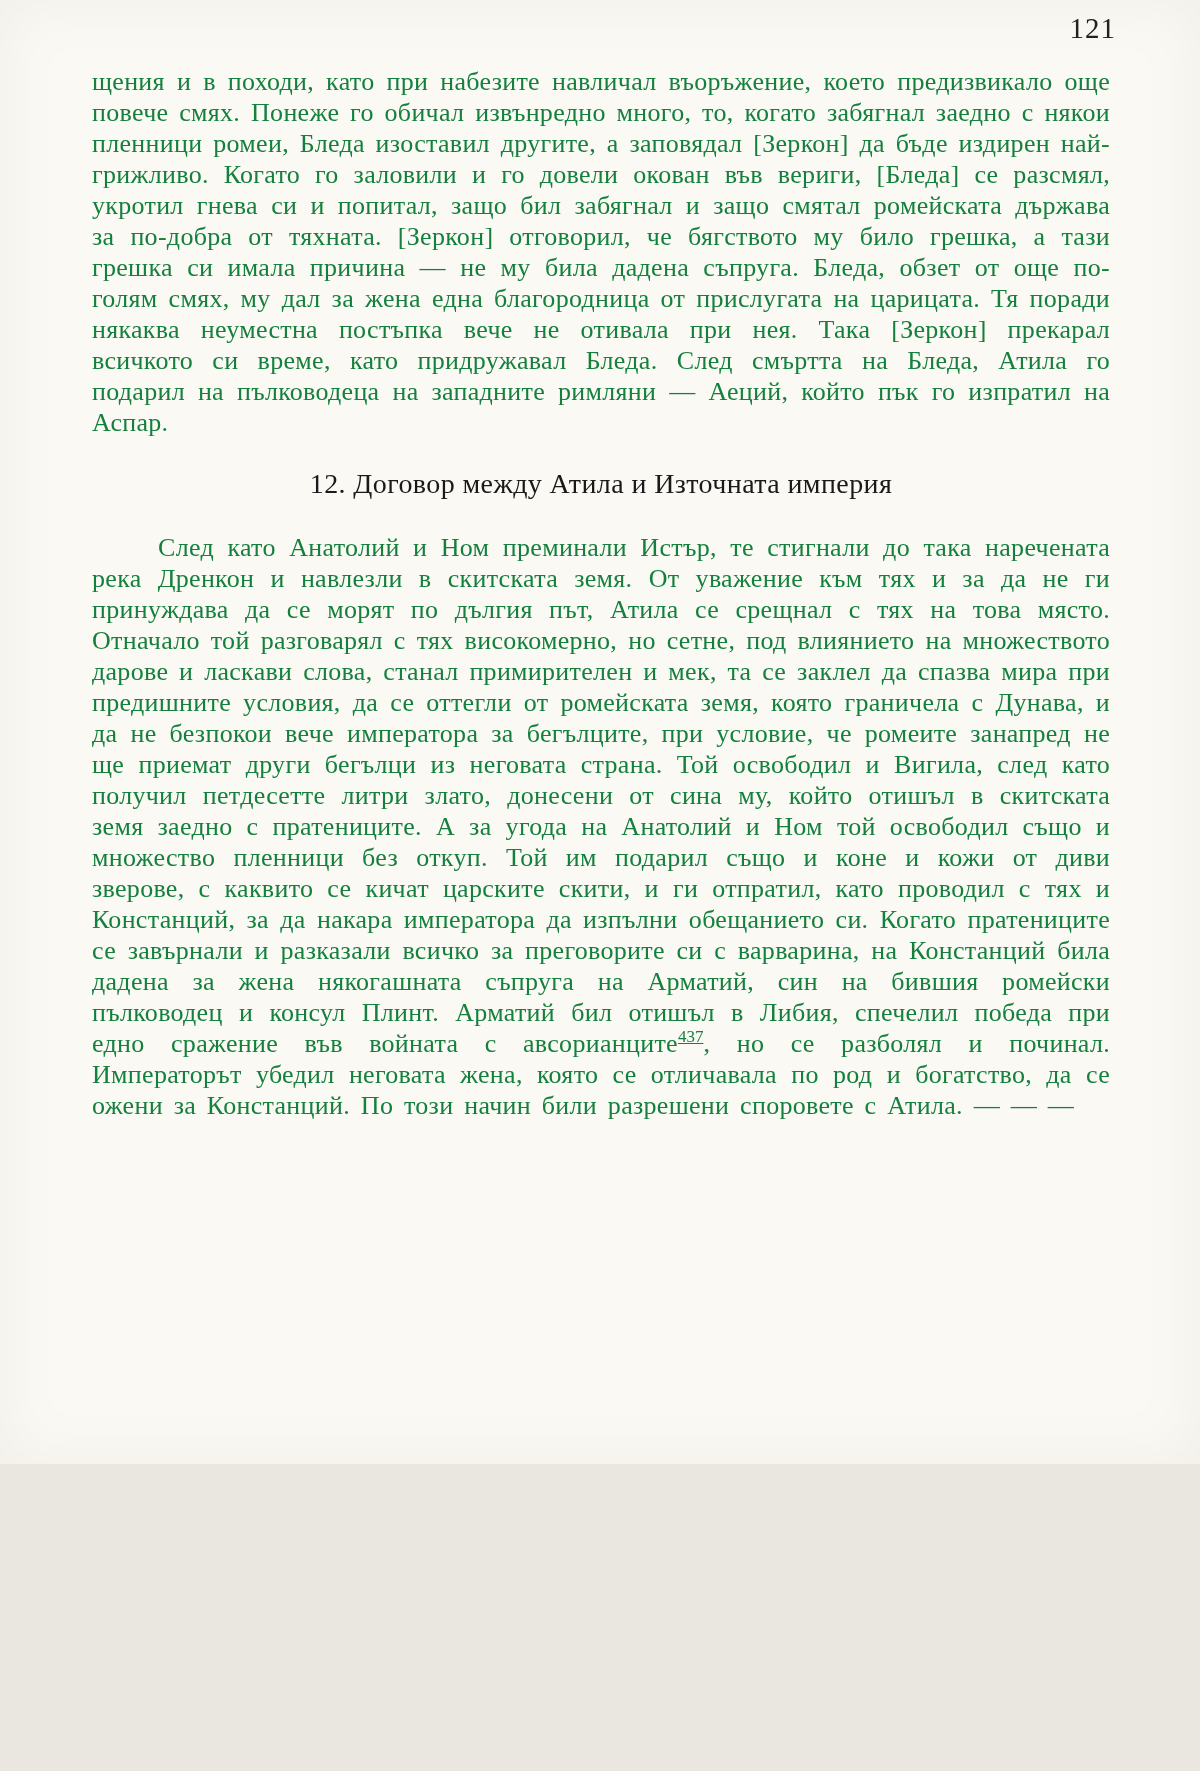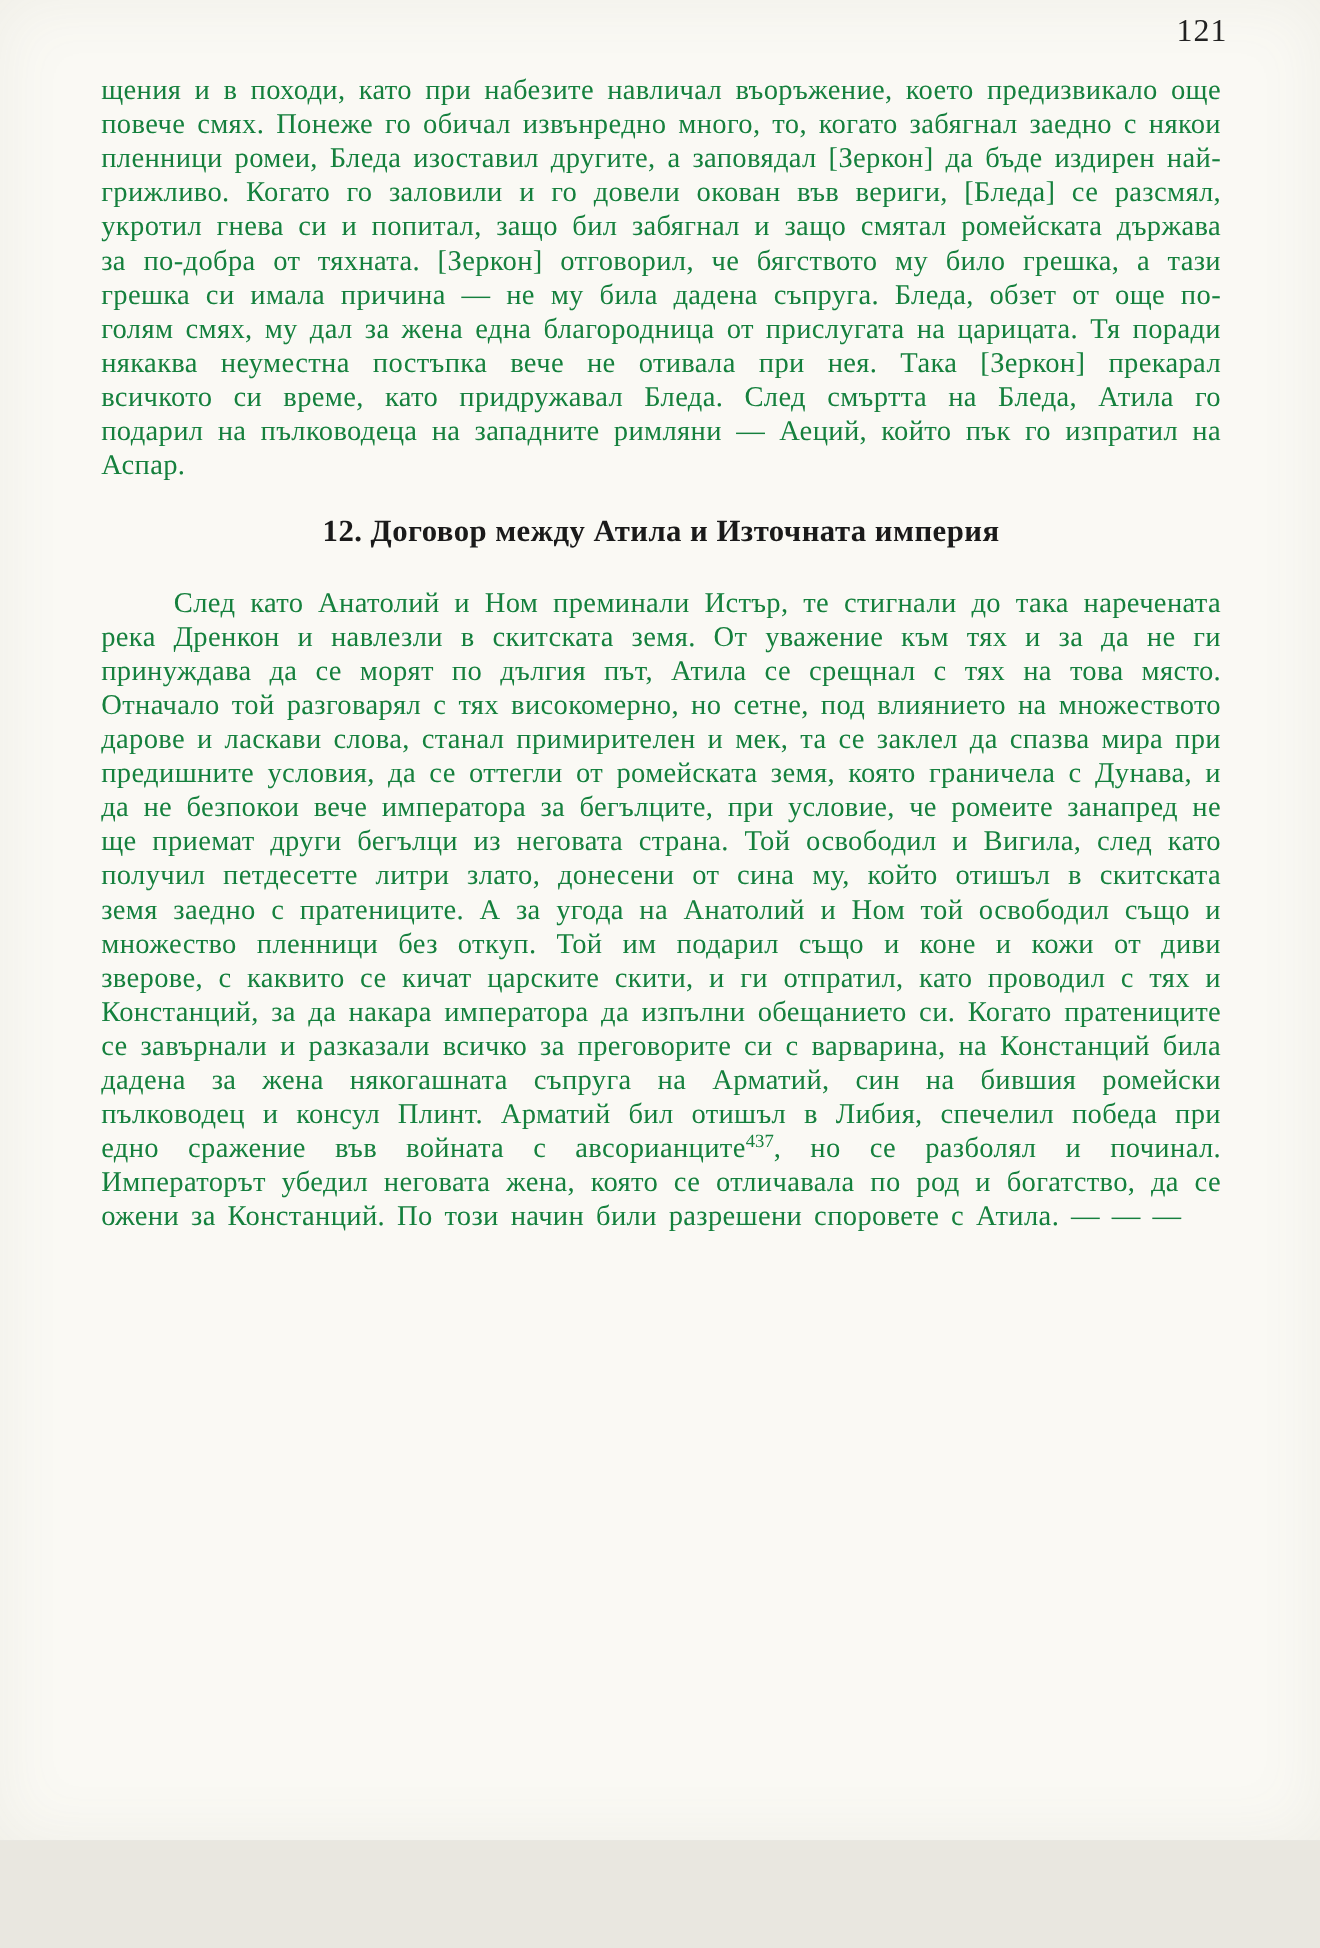--- a/index.html
+++ b/index.html
@@ -3,21 +3,21 @@
 <meta charset="utf-8">
 <style>
   html, body {
     margin: 0;
     padding: 0;
     background: #e9e7e0;
   }
   .page {
     position: relative;
     width: 1200px;
-    height: 1673px;
+    height: 1464px;
     margin: 0 auto;
     background: #faf9f4;
     color: #1d1d1d;
     font-family: "Liberation Serif", "DejaVu Serif", serif;
     box-shadow: inset 0 0 60px rgba(120,110,90,0.08);
     overflow: hidden;
   }
   .page-number {
     position: absolute;
     top: 12px;
@@ -41,30 +41,31 @@
     letter-spacing: 0.3px;
     color: #15803d;
   }
   .para.indent {
     text-indent: 66px;
   }
   .section-heading {
     margin: 30px 0 32px 0;
     font-size: 28px;
     line-height: 32px;
-    font-weight: bold;
+    font-weight: normal;
     text-align: center;
     letter-spacing: 0.4px;
     color: #1a1a1a;
   }
   sup.footnote {
     font-size: 17px;
     line-height: 0;
     vertical-align: super;
     letter-spacing: 0;
+    text-decoration: underline;
   }
 </style>
 </head>
 <body>
 
 <div class="page">
 
   <div class="page-number">121</div>
 
   <div class="text-block">

